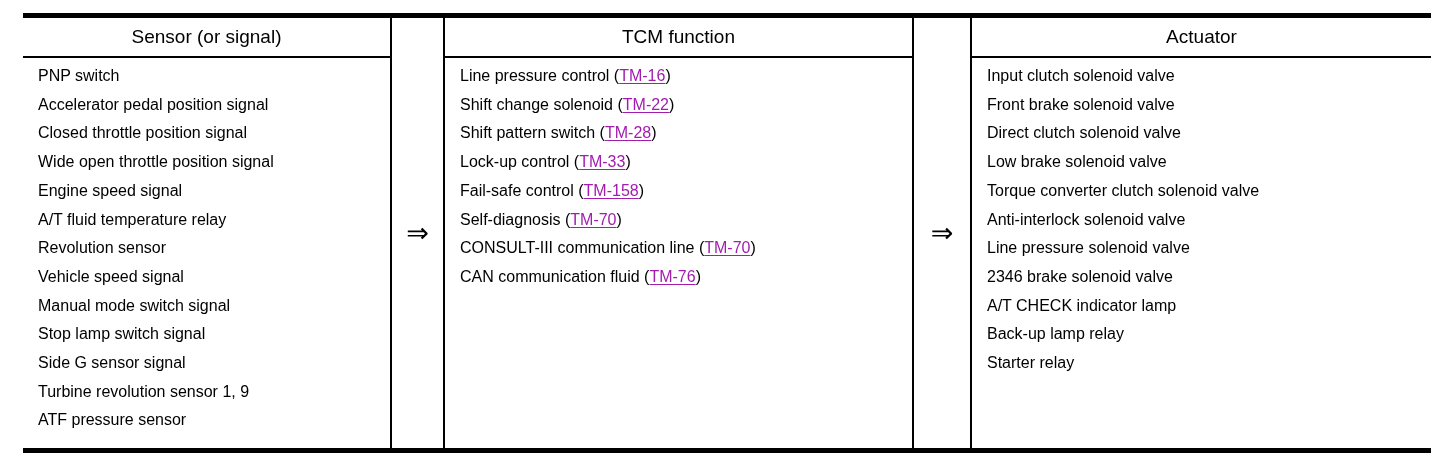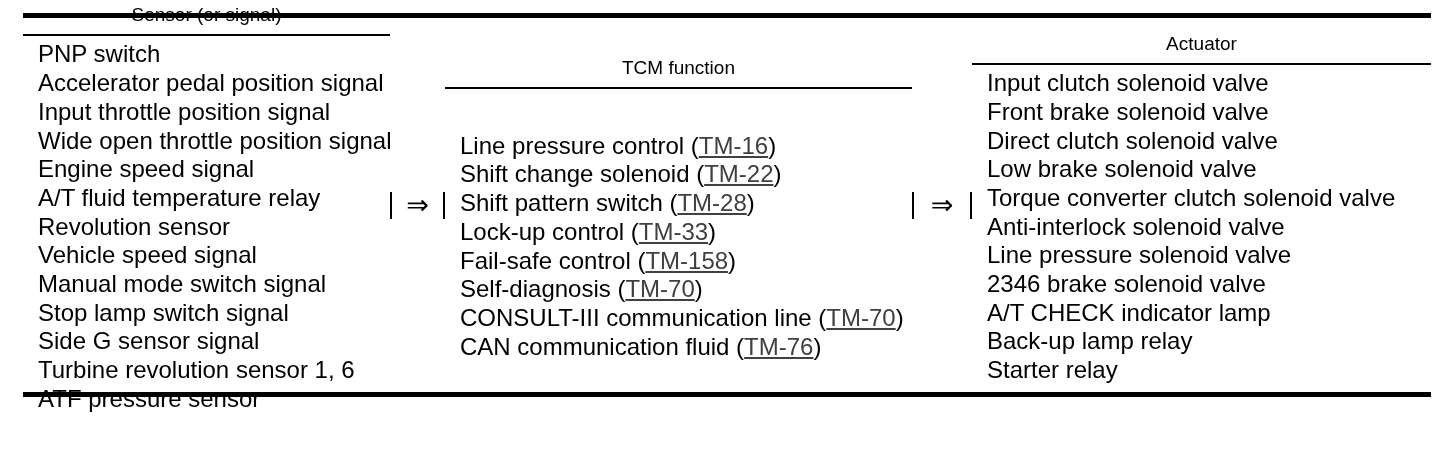--- a/index.html
+++ b/index.html
@@ -9,34 +9,33 @@
     height: 464px;
     background: #ffffff;
     color: #000000;
     font-family: "Liberation Sans", sans-serif;
   }
   .diagram {
     position: absolute;
     left: 23px;
     top: 13px;
     width: 1408px;
-    height: 384px;
+    height: 440px;
     box-sizing: border-box;
     border-top: 5px solid #000;
     border-bottom: 5px solid #000;
     display: flex;
-    align-items: center;
   }
   .text-col {
     display: flex;
     flex-direction: column;
     box-sizing: border-box;
   }
   .col-sensor   { width: 367px; }
-  .col-tcm      { width: 467px; gap: 39px; }
+  .col-tcm      { width: 467px; }
   .col-actuator { flex: 1; }
   .arrow-col {
     box-sizing: border-box;
     border-left: 2px solid #000;
     border-right: 2px solid #000;
     display: flex;
     align-items: center;
     justify-content: center;
   }
   .arrow-col-1 { width: 55px; }
@@ -52,51 +51,51 @@
     display: flex;
     align-items: center;
     justify-content: center;
     font-size: 19px;
     flex: none;
   }
   .col-list {
     list-style: none;
     margin: 0;
     padding: 4px 4px 0 15px;
-    font-size: 24px;
+    font-size: 16px;
     line-height: 28.7px;
     white-space: nowrap;
   }
   .ref-link {
-    color: #404040;
+    color: #a21caf;
     text-decoration: underline;
     text-underline-offset: 2px;
     cursor: pointer;
   }
 </style>
 </head>
 <body>
 
 <div class="diagram">
 
   <div class="text-col col-sensor">
     <div class="col-header">Sensor (or signal)</div>
     <ul class="col-list">
       <li>PNP switch</li>
       <li>Accelerator pedal position signal</li>
-      <li>Input throttle position signal</li>
+      <li>Closed throttle position signal</li>
       <li>Wide open throttle position signal</li>
       <li>Engine speed signal</li>
       <li>A/T fluid temperature relay</li>
       <li>Revolution sensor</li>
       <li>Vehicle speed signal</li>
       <li>Manual mode switch signal</li>
       <li>Stop lamp switch signal</li>
       <li>Side G sensor signal</li>
-      <li>Turbine revolution sensor 1, 6</li>
+      <li>Turbine revolution sensor 1, 9</li>
       <li>ATF pressure sensor</li>
     </ul>
   </div>
 
   <div class="arrow-col arrow-col-1">
     <span class="arrow-glyph">⇒</span>
   </div>
 
   <div class="text-col col-tcm">
     <div class="col-header">TCM function</div>

